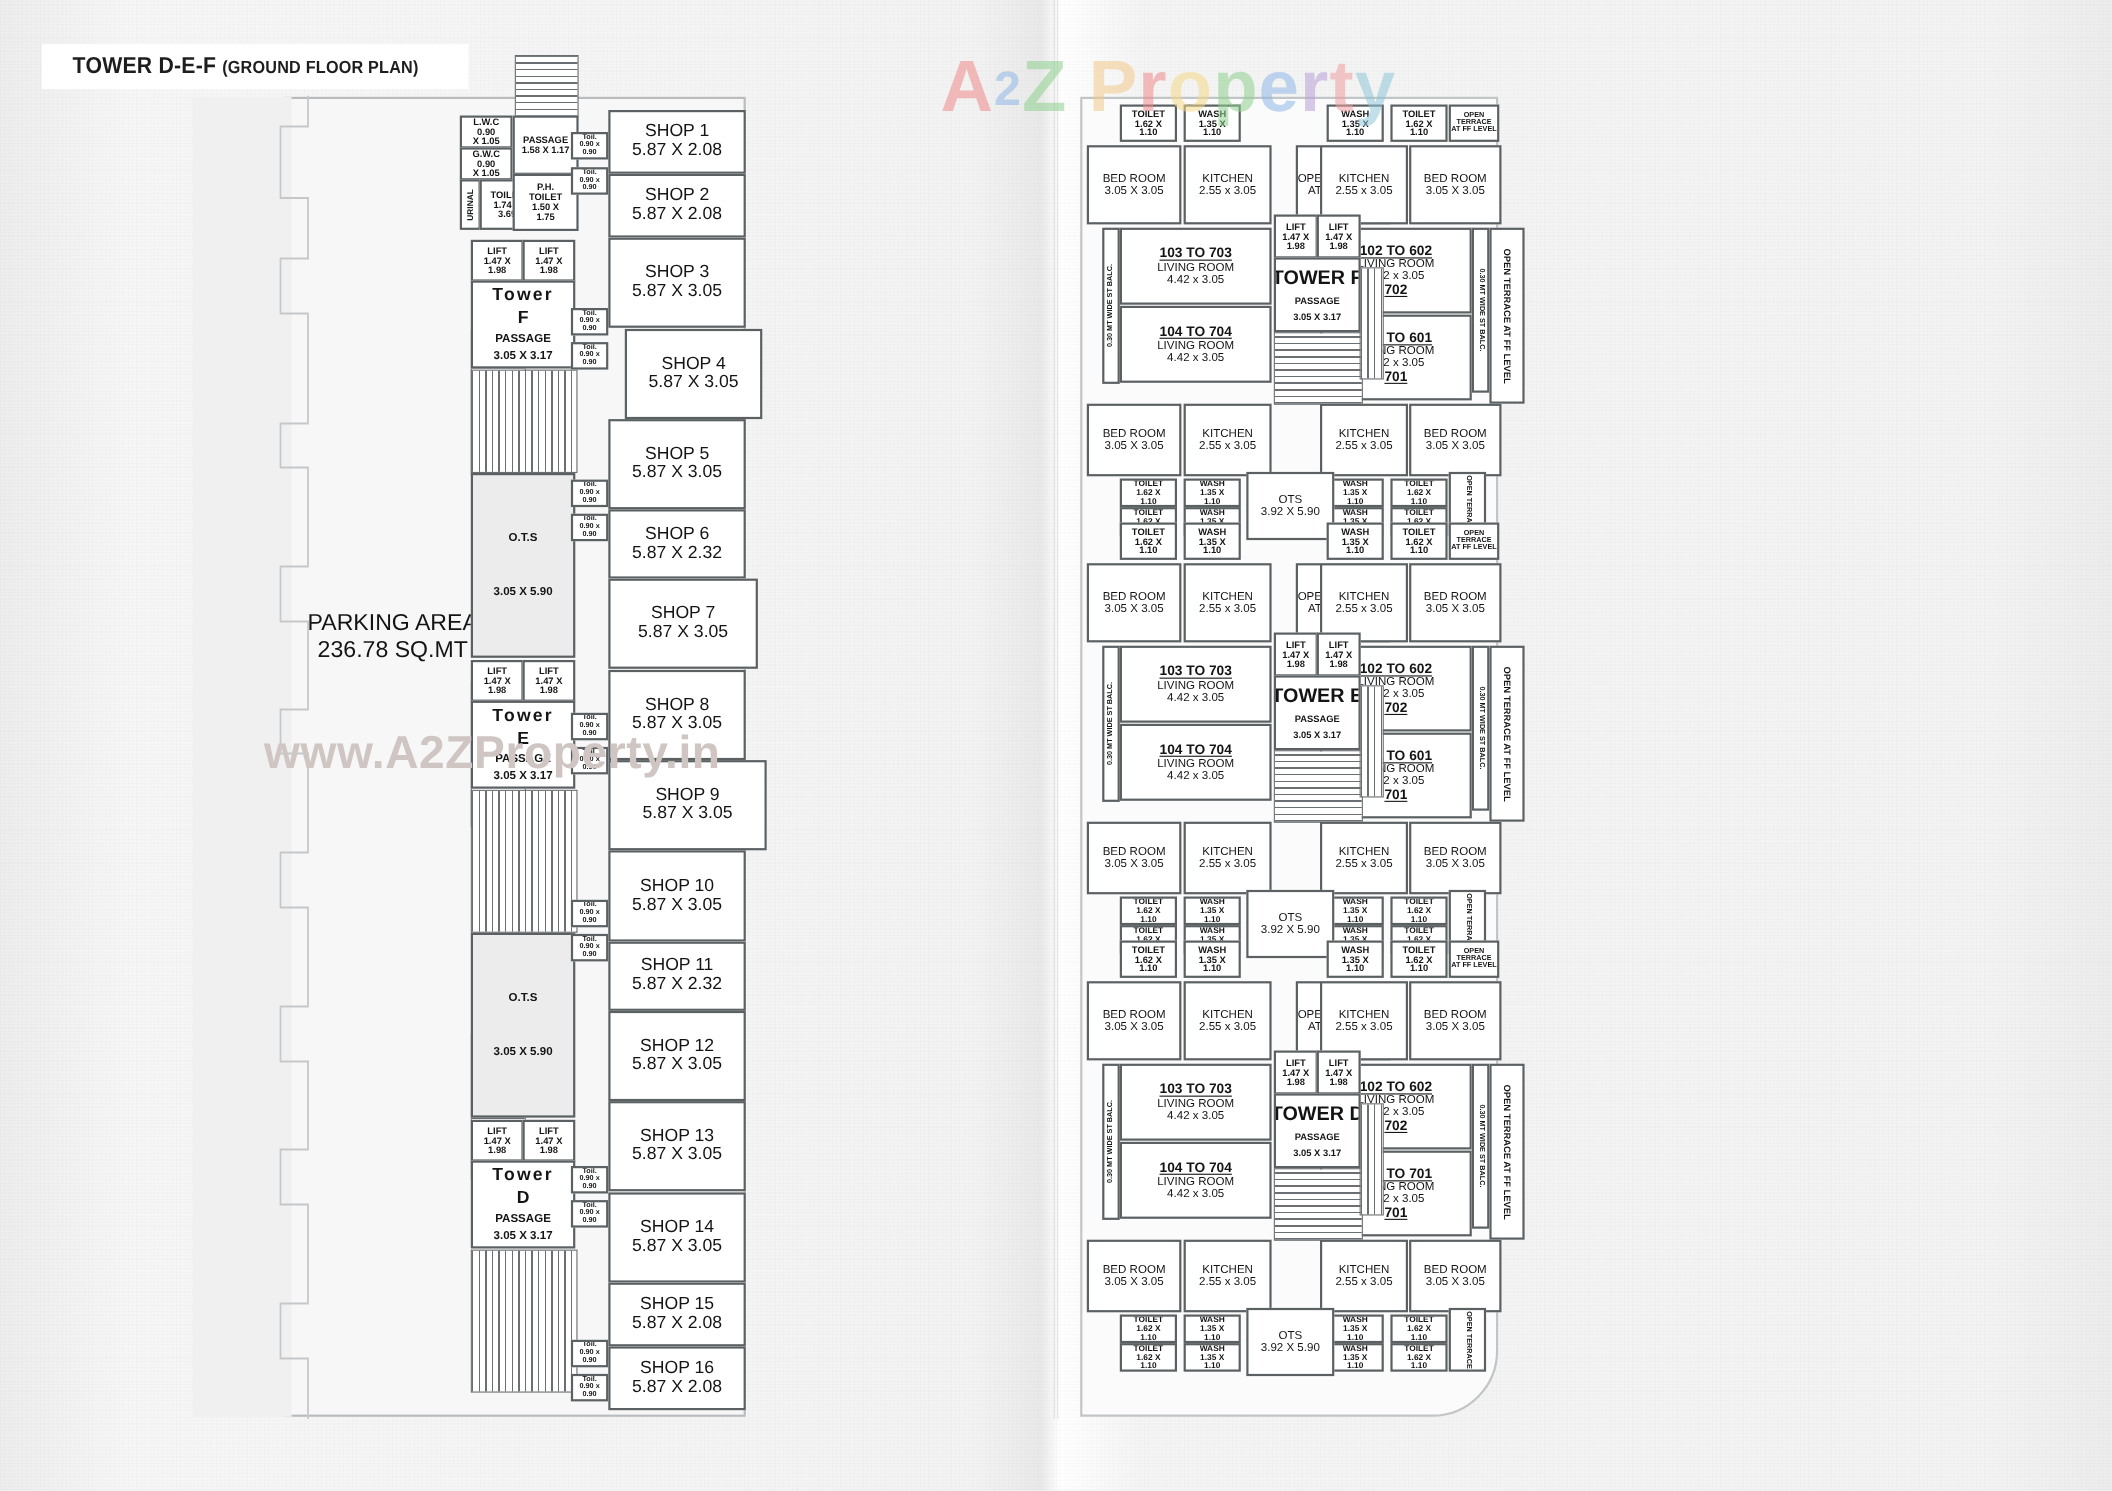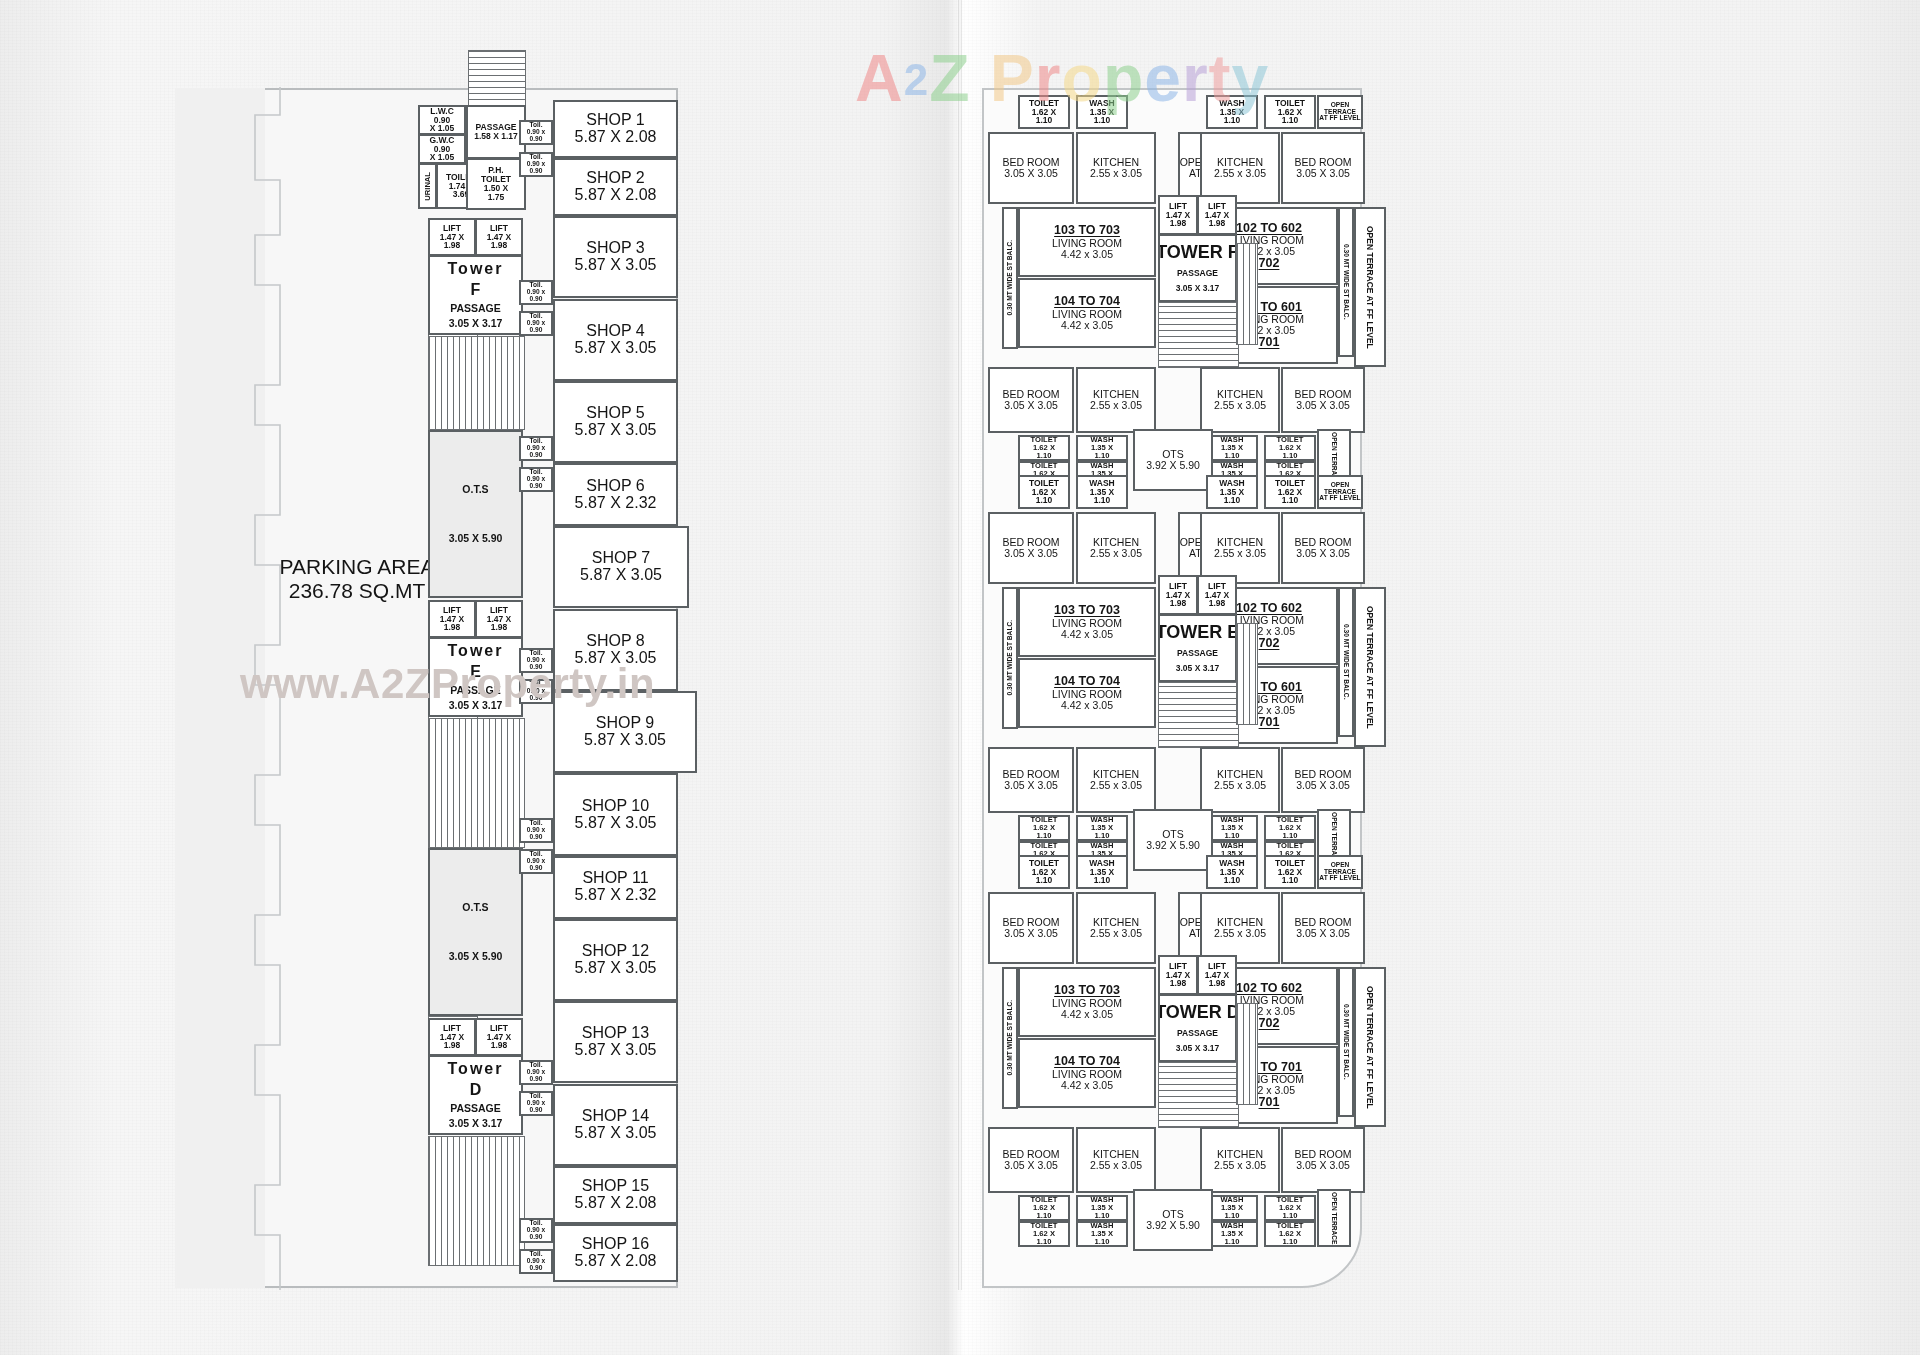--- a/index.html
+++ b/index.html
@@ -123,20 +123,26 @@
 <div class="grain"></div>
 <div class="spine"></div>
 
 <div class="wm-a2z">
   <span class="A">A</span><span class="two">2</span><span class="Z">Z</span>&nbsp;<span class="p">P</span><span class="r">r</span><span class="o">o</span><span class="pp">p</span><span class="e">e</span><span class="rr">r</span><span class="t">t</span><span class="y">y</span>
 </div>
 <div class="wm-url">www.A2ZProperty.in</div>
 
 <div class="page left">
 
+  <div class="titleplate" style="left:38px;top:40px;">
+    <div class="t1">
+      <span>TOWER D-E-F</span>
+      <span class="sub">(GROUND FLOOR PLAN)</span>
+    </div>
+  </div>
 
   <div class="pageno" style="left:482px;">8</div>
 
   <div class="outline" style="left:258px;top:88px;width:420px;height:1200px;border-color:#b9bcbe;background:#f7f7f7;"></div>
   <div class="outline" style="left:175px;top:88px;width:90px;height:1200px;border:none;background:#f0f0f0;"></div>
 
   <svg width="240" height="1210" style="position:absolute;left:160px;top:85px;">
     <polyline points="120,2 120,30 95,30 95,95 120,95 120,150 95,150 95,200 120,200 120,300 95,300 95,340 120,340 120,430 95,430 95,480 120,480 120,560 95,560 95,600 120,600 120,690 95,690 95,740 120,740 120,830 95,830 95,880 120,880 120,960 95,960 95,1010 120,1010 120,1100 95,1100 95,1150 120,1150 120,1205" fill="none" stroke="#c5c8ca" stroke-width="1.6"></polyline>
   </svg>
 
@@ -323,21 +329,21 @@
         <span class="lbl f18">5.87 X 2.08</span>
       </div>
       <div class="rm thick" style="left: 553px; top: 158.1px; width: 125px; height: 58.1px;">
         <span class="lbl f18">SHOP 2</span>
         <span class="lbl f18">5.87 X 2.08</span>
       </div>
       <div class="rm thick" style="left: 553px; top: 216.1px; width: 125px; height: 82.4px;">
         <span class="lbl f18">SHOP 3</span>
         <span class="lbl f18">5.87 X 3.05</span>
       </div>
-      <div class="rm thick" style="left: 553px; top: 298.5px; width: 125px; height: 82.4px;">
+      <div class="rm thick" style="left: 568px; top: 298.5px; width: 125px; height: 82.4px;">
         <span class="lbl f18">SHOP 4</span>
         <span class="lbl f18">5.87 X 3.05</span>
       </div>
       <div class="rm thick" style="left: 553px; top: 381px; width: 125px; height: 82.4px;">
         <span class="lbl f18">SHOP 5</span>
         <span class="lbl f18">5.87 X 3.05</span>
       </div>
       <div class="rm thick" style="left: 553px; top: 463.4px; width: 125px; height: 62.7px;">
         <span class="lbl f18">SHOP 6</span>
         <span class="lbl f18">5.87 X 2.32</span>

